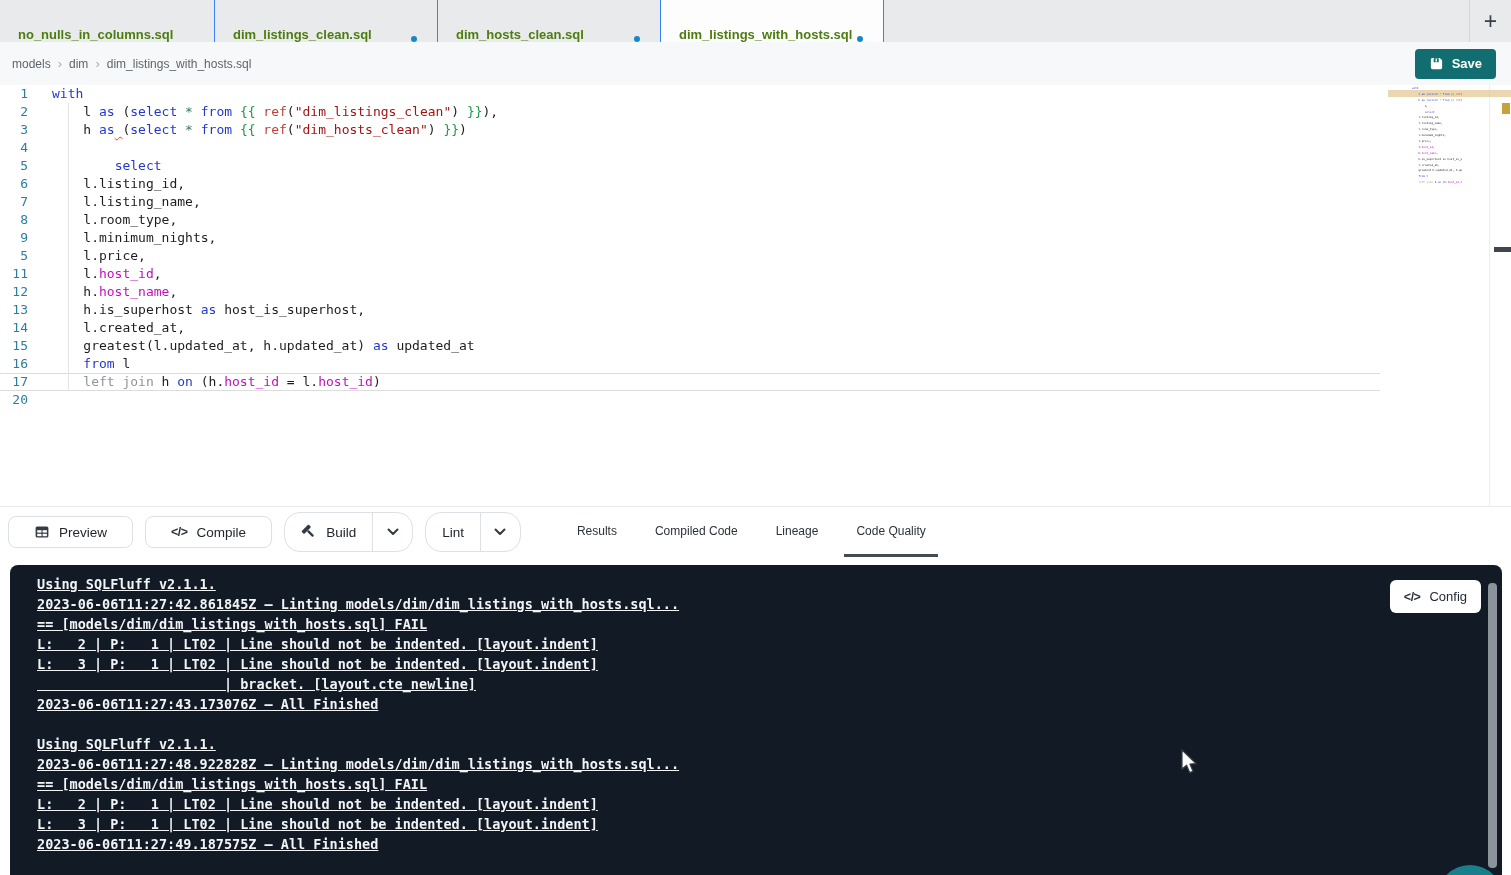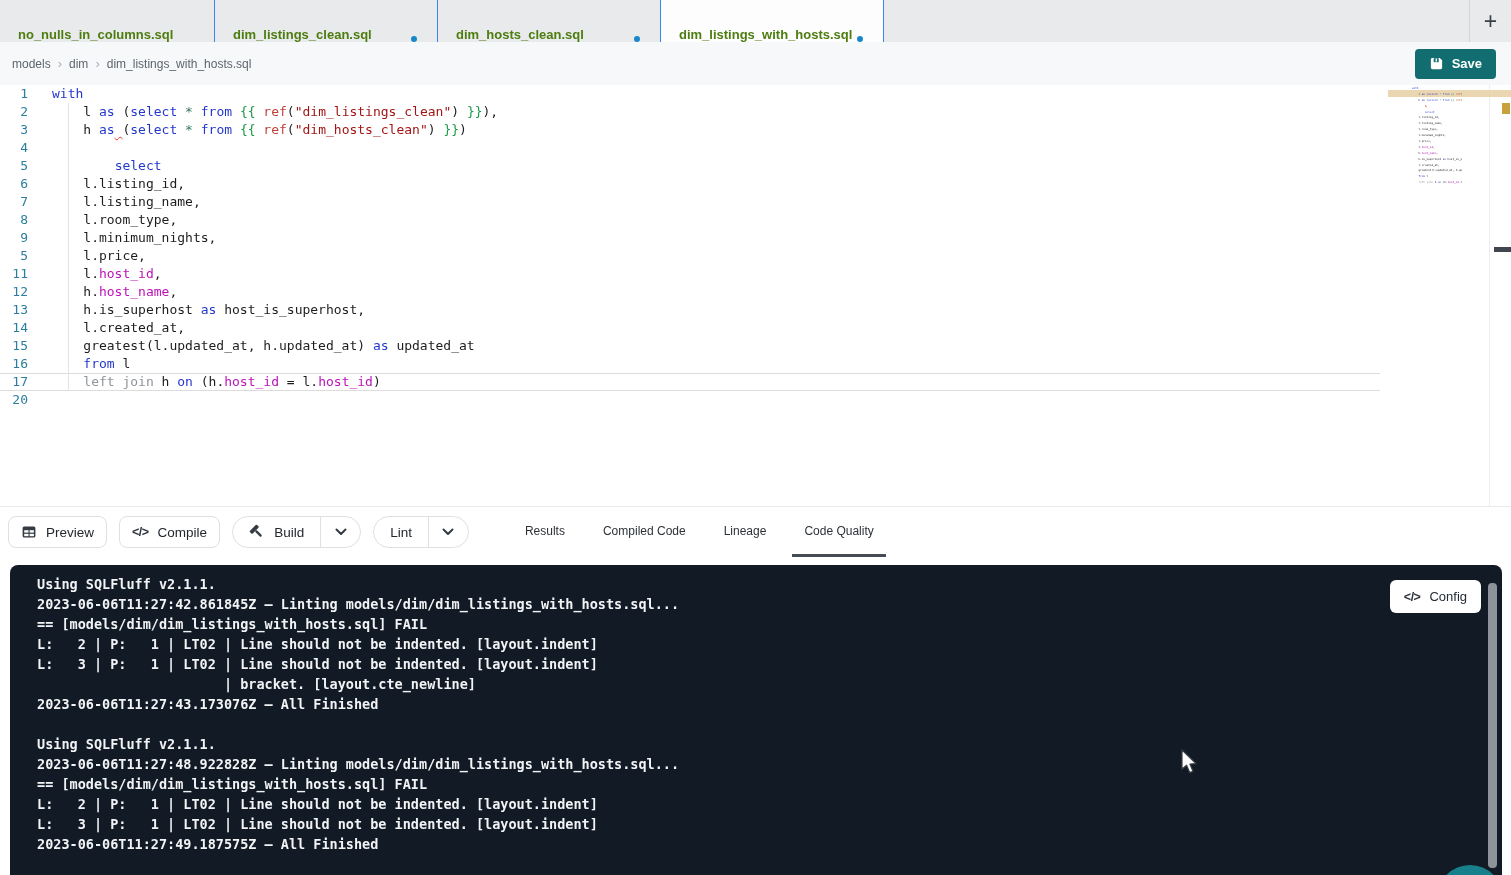--- a/index.html
+++ b/index.html
@@ -59,42 +59,42 @@
                 background:#e7cfa4; opacity:.85; }
   .ruler-gold { position:absolute; left:1502px; top:18px; width:8px; height:11px;
                 background:#c9a13b; }
   .ruler-dark { position:absolute; left:1494px; top:162px; width:17px; height:5px;
                 background:#3f4650; }
 
   
   .actionbar { height:51px; border-top:1px solid #e8eaec; background:#fff;
                display:flex; align-items:stretch; padding-left:8px; }
   .ab-buttons { display:flex; align-items:center; gap:12px; }
-  .btn { height:32px; display:flex; align-items:center; gap:9px; padding:0 12px;
+  .btn { height:32px; display:flex; align-items:center; gap:9px; padding:0 25px;
          background:#fff; border:1px solid #dde0e4; border-radius:8px;
          font-size:13.5px; color:#23282e; cursor:pointer; font-family:inherit; }
   .btn-group { display:flex; align-items:stretch; border:1px solid #dde0e4;
-               border-radius:16px; height:32px; background:#fff; align-self:center; }
+               border-radius:16px; height:40px; background:#fff; align-self:center; }
   .btn-group .main { display:flex; align-items:center; gap:9px; padding:0 16px;
                      font-size:13.5px; color:#23282e; cursor:pointer; }
   .btn-group .chev { border-left:1px solid #dde0e4; width:40px; display:flex;
                      align-items:center; justify-content:center; cursor:pointer; }
   .icon { display:inline-flex; align-items:center; justify-content:center; }
   .code-glyph { font-weight:700; font-size:12.5px; letter-spacing:-.5px; color:#2c333b; }
   .panel-tabs { display:flex; margin-left:44px; gap:14px; align-items:stretch; }
   .ptab { display:flex; align-items:center; padding:0 12px; font-size:12px;
           color:#2c3238; border-bottom:3px solid transparent; cursor:pointer; }
   .ptab.active { border-bottom-color:#444b53;justify-content:flex-end; }
 
   
   .terminal { position:absolute; left:10px; top:565px; width:1492px; height:310px;
               background:#121a26; border-radius:8px 8px 0 0; overflow:hidden; }
   .term-out { padding:9px 0 0 27px; font-family:"DejaVu Sans Mono", monospace;
               font-weight:700; font-size:13.5px; line-height:20px; color:#f1f3f5; }
-  .term-line { white-space:pre; min-height:20px; }
+  .term-line { white-space:pre; min-height:20px;text-decoration:underline; }
   .config-btn { position:absolute; top:15px; right:21px; height:33px; display:flex;
                 align-items:center; gap:9px; padding:0 14px; background:#fff;
                 border:none; border-radius:6px; font-size:13px; color:#222b36;
                 font-weight:500; cursor:pointer; font-family:inherit; }
   .term-scroll { position:absolute; top:18px; right:5px; width:9px; height:285px;
                  background:#8d939b; border-radius:4px; cursor:pointer; }
   .help-circle { position:absolute; top:300px; left:1427px; width:66px; height:66px;
                  border-radius:50%; background:#18808a; cursor:pointer; }
 
   .mouse-cursor { position:absolute; left:1177px; top:748px; pointer-events:none; z-index:50; }

